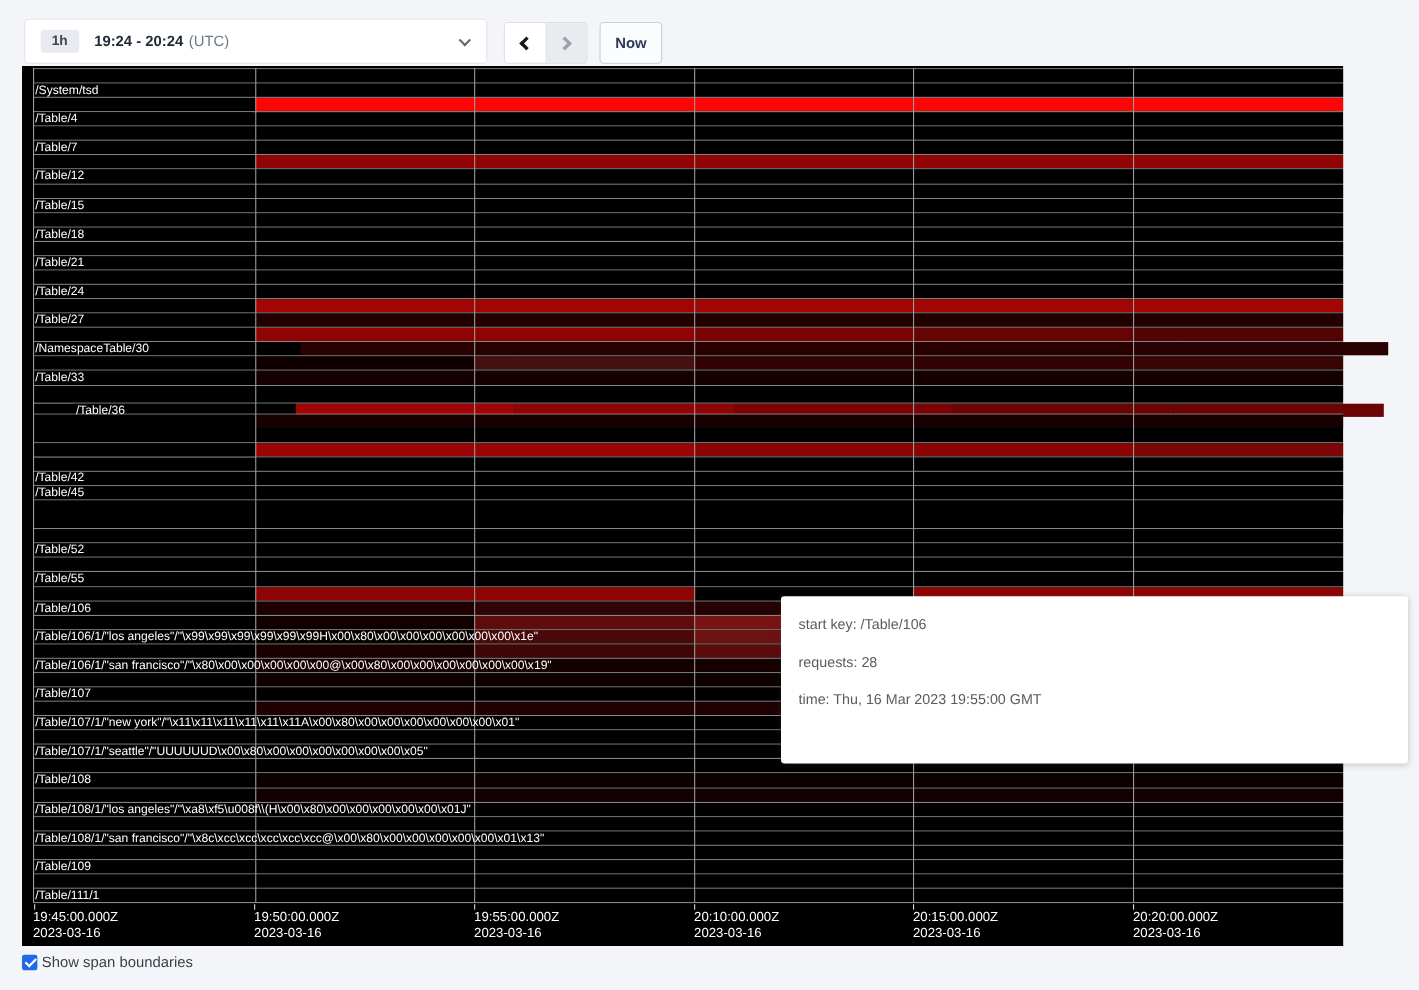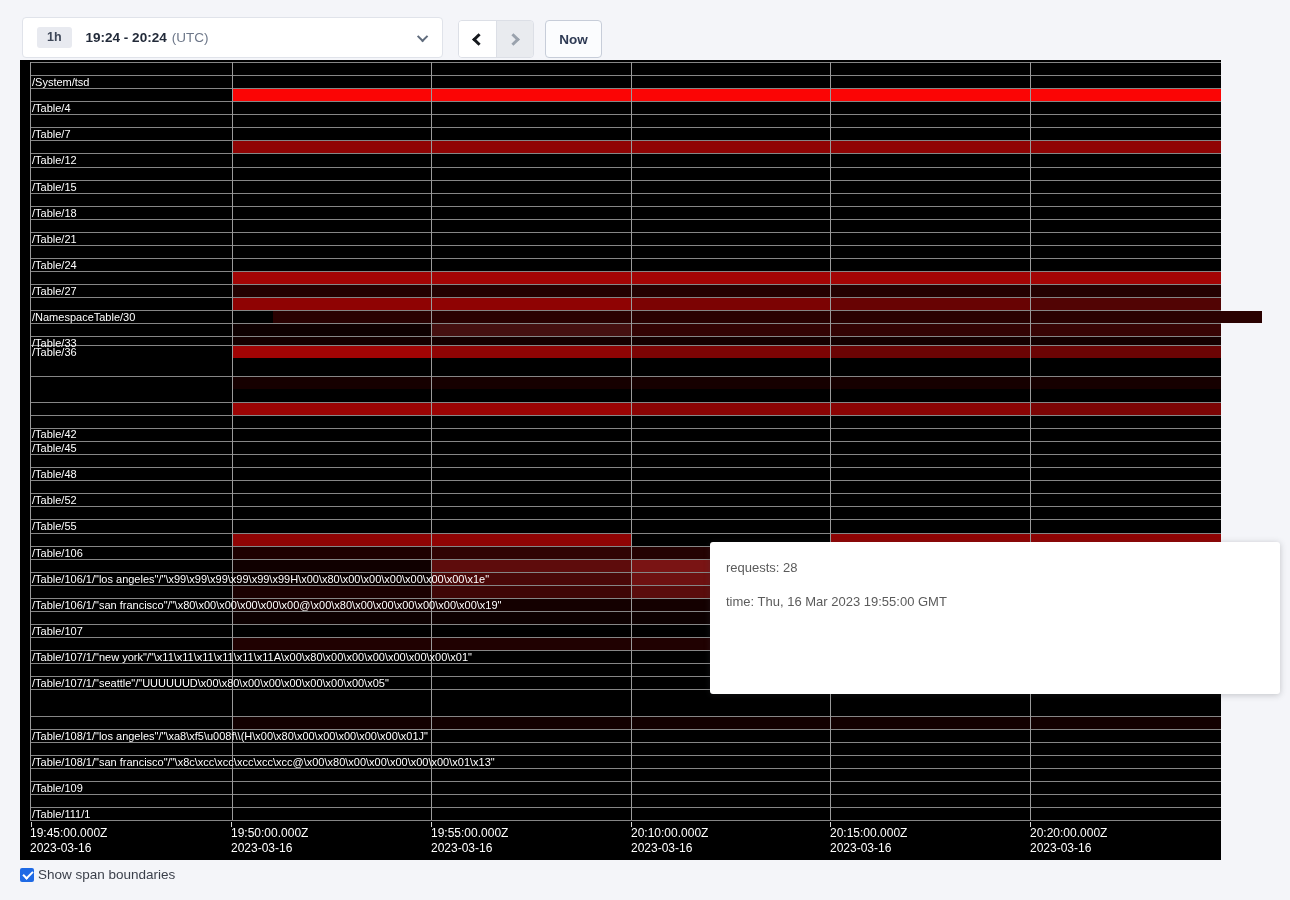--- a/index.html
+++ b/index.html
@@ -299,21 +299,21 @@
         <div class="hm-cell" style="width: 191px; background: rgb(20, 0, 0);"></div>
       </div>
       <div class="hm-row" style="top: 287.54px; height: 13.07px;">
         <div class="hm-label-cell" style="width: 202px;"></div>
         <div class="hm-cell" style="width: 199px; background: rgb(0, 0, 0);"></div>
         <div class="hm-cell" style="width: 200px; background: rgb(0, 0, 0);"></div>
         <div class="hm-cell" style="width: 199px; background: rgb(0, 0, 0);"></div>
         <div class="hm-cell" style="width: 200px; background: rgb(0, 0, 0);"></div>
         <div class="hm-cell" style="width: 191px; background: rgb(0, 0, 0);"></div>
       </div>
-      <div class="hm-row" style="top: 283px; height: 13.07px;">
+      <div class="hm-row" style="top: 304px; height: 13.07px; padding-left: 37px;">
         <div class="hm-label-cell" style="width: 202px;">
           <span class="hm-label">/Table/36</span>
         </div>
         <div class="hm-cell" style="width: 199px; background: rgb(160, 4, 4);"></div>
         <div class="hm-cell" style="width: 200px; background: rgb(143, 4, 4);"></div>
         <div class="hm-cell" style="width: 199px; background: rgb(124, 4, 4);"></div>
         <div class="hm-cell" style="width: 200px; background: rgb(107, 4, 4);"></div>
         <div class="hm-cell" style="width: 191px; background: rgb(107, 4, 4);"></div>
       </div>
       <div class="hm-row" style="top: 313.68px; height: 13.07px;">
@@ -361,30 +361,20 @@
         <div class="hm-cell" style="width: 191px; background: rgb(0, 0, 0);"></div>
       </div>
       <div class="hm-row" style="top: 392.1px; height: 13.07px;">
         <div class="hm-label-cell" style="width: 202px;"></div>
         <div class="hm-cell" style="width: 199px; background: rgb(0, 0, 0);"></div>
         <div class="hm-cell" style="width: 200px; background: rgb(0, 0, 0);"></div>
         <div class="hm-cell" style="width: 199px; background: rgb(0, 0, 0);"></div>
         <div class="hm-cell" style="width: 200px; background: rgb(0, 0, 0);"></div>
         <div class="hm-cell" style="width: 191px; background: rgb(0, 0, 0);"></div>
       </div>
-      <div class="hm-row" style="top: 405.17px; height: 13.07px;">
-        <div class="hm-label-cell" style="width: 202px;">
-          <span class="hm-label">/Table/48</span>
-        </div>
-        <div class="hm-cell" style="width: 199px; background: rgb(0, 0, 0);"></div>
-        <div class="hm-cell" style="width: 200px; background: rgb(0, 0, 0);"></div>
-        <div class="hm-cell" style="width: 199px; background: rgb(0, 0, 0);"></div>
-        <div class="hm-cell" style="width: 200px; background: rgb(0, 0, 0);"></div>
-        <div class="hm-cell" style="width: 191px; background: rgb(0, 0, 0);"></div>
-      </div>
       <div class="hm-row" style="top: 418.24px; height: 13.07px;">
         <div class="hm-label-cell" style="width: 202px;"></div>
         <div class="hm-cell" style="width: 199px; background: rgb(0, 0, 0);"></div>
         <div class="hm-cell" style="width: 200px; background: rgb(0, 0, 0);"></div>
         <div class="hm-cell" style="width: 199px; background: rgb(0, 0, 0);"></div>
         <div class="hm-cell" style="width: 200px; background: rgb(0, 0, 0);"></div>
         <div class="hm-cell" style="width: 191px; background: rgb(0, 0, 0);"></div>
       </div>
       <div class="hm-row" style="top: 431.31px; height: 13.07px;">
         <div class="hm-label-cell" style="width: 202px;">
@@ -522,20 +512,30 @@
         <div class="hm-cell" style="width: 200px; background: rgb(0, 0, 0);"></div>
         <div class="hm-cell" style="width: 191px; background: rgb(0, 0, 0);"></div>
       </div>
       <div class="hm-row" style="top: 627.36px; height: 13.07px;">
         <div class="hm-label-cell" style="width: 202px;"></div>
         <div class="hm-cell" style="width: 199px; background: rgb(0, 0, 0);"></div>
         <div class="hm-cell" style="width: 200px; background: rgb(0, 0, 0);"></div>
         <div class="hm-cell" style="width: 199px; background: rgb(0, 0, 0);"></div>
         <div class="hm-cell" style="width: 200px; background: rgb(0, 0, 0);"></div>
         <div class="hm-cell" style="width: 191px; background: rgb(0, 0, 0);"></div>
+      </div>
+      <div class="hm-row" style="top: 640.43px; height: 13.07px;">
+        <div class="hm-label-cell" style="width: 202px;">
+          <span class="hm-label">/Table/108</span>
+        </div>
+        <div class="hm-cell" style="width: 199px; background: rgb(13, 0, 0);"></div>
+        <div class="hm-cell" style="width: 200px; background: rgb(13, 0, 0);"></div>
+        <div class="hm-cell" style="width: 199px; background: rgb(13, 0, 0);"></div>
+        <div class="hm-cell" style="width: 200px; background: rgb(13, 0, 0);"></div>
+        <div class="hm-cell" style="width: 191px; background: rgb(13, 0, 0);"></div>
       </div>
       <div class="hm-row" style="top: 653.5px; height: 13.07px;">
         <div class="hm-label-cell" style="width: 202px;"></div>
         <div class="hm-cell" style="width: 199px; background: rgb(18, 0, 0);"></div>
         <div class="hm-cell" style="width: 200px; background: rgb(18, 0, 0);"></div>
         <div class="hm-cell" style="width: 199px; background: rgb(18, 0, 0);"></div>
         <div class="hm-cell" style="width: 200px; background: rgb(18, 0, 0);"></div>
         <div class="hm-cell" style="width: 191px; background: rgb(18, 0, 0);"></div>
       </div>
       <div class="hm-row" style="top: 666.57px; height: 13.07px;">
@@ -640,20 +640,21 @@
       </div>
       <div class="tick" style="left: 1010px;"></div>
       <div class="tick-label" style="left: 1010px;">
         <div>20:20:00.000Z</div>
         <div>2023-03-16</div>
       </div>
     </div>
 </div>
 
 <div class="tooltip">
+  <div class="tline">start key: /Table/106</div>
   <div class="tline">requests: 28</div>
   <div class="tline">time: Thu, 16 Mar 2023 19:55:00 GMT</div>
 </div>
 
 <div class="footer">
   <div class="checkbox"></div>
   <span class="footer-label">Show span boundaries</span>
 </div>
 
 </body></html>

